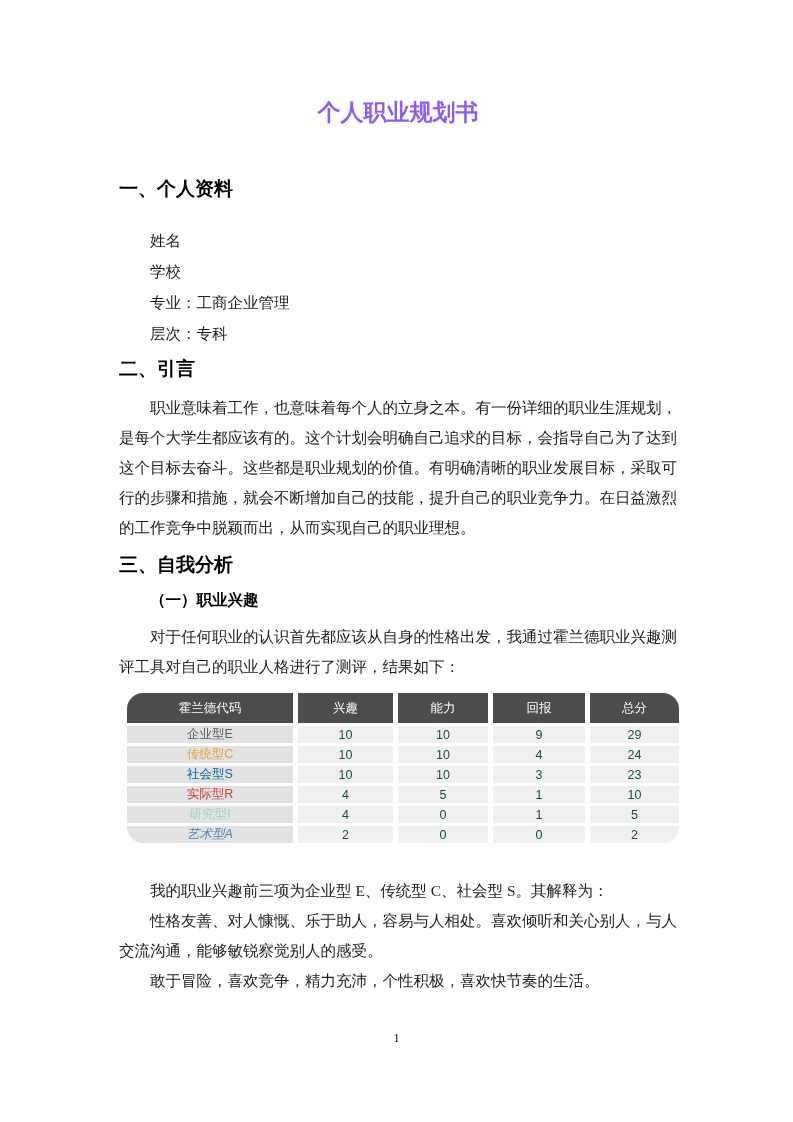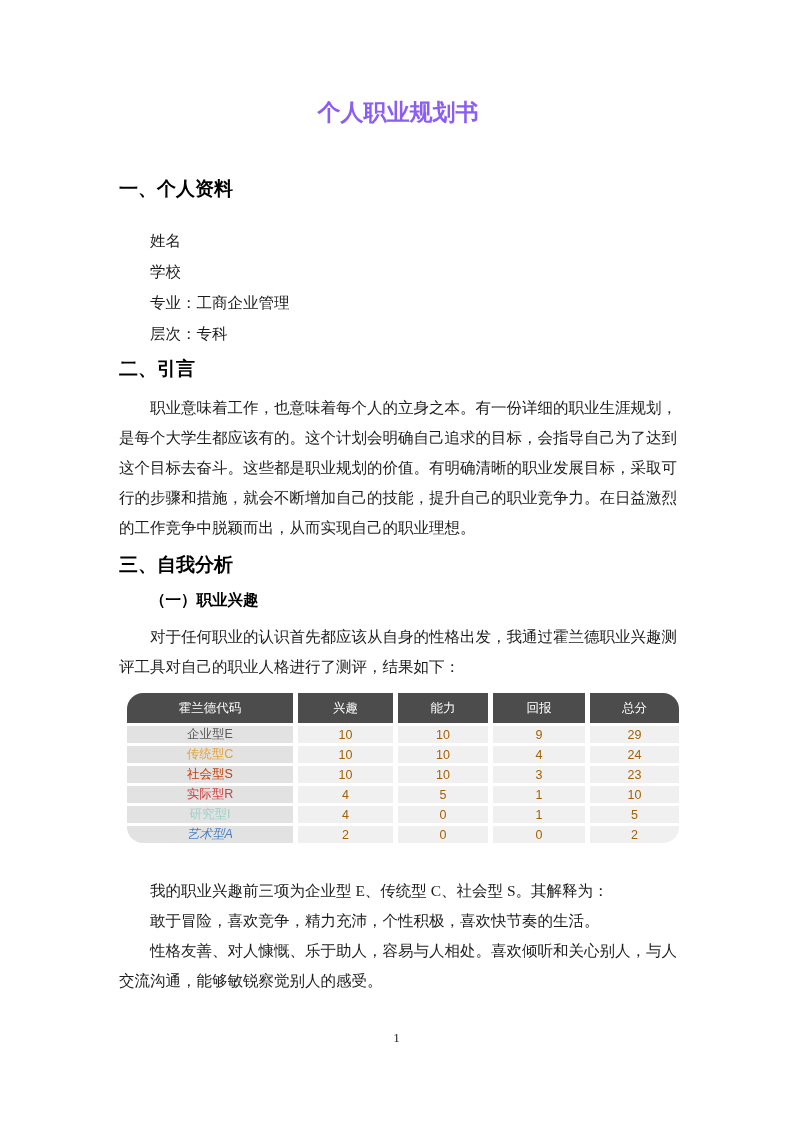--- a/index.html
+++ b/index.html
@@ -83,21 +83,21 @@
     padding: 0;
   }
   table.holland td {
     font-size: 12.5px;
     height: 15px;
     text-align: center;
     vertical-align: middle;
     padding: 0;
   }
   td.lblcell { background: #e2e2e2; }
-  td.valcell { background: #f0f0f0; color: #a16207; }
+  td.valcell { background: #f0f0f0; color: #14532d; }
   .corner-tl { border-top-left-radius: 16px; }
   .corner-tr { border-top-right-radius: 16px; }
   .corner-bl { border-bottom-left-radius: 16px; font-style: italic; }
   .corner-br { border-bottom-right-radius: 16px; }
 
   .result-block { margin-top: 30px; }
   .result-para {
     margin: 0;
     font-size: 15.5px;
     line-height: 30px;
@@ -165,21 +165,21 @@
             <td class="valcell">29</td>
           </tr>
           <tr>
             <td class="lblcell" style="color: rgb(227, 162, 55);">传统型C</td>
             <td class="valcell">10</td>
             <td class="valcell">10</td>
             <td class="valcell">4</td>
             <td class="valcell">24</td>
           </tr>
           <tr>
-            <td class="lblcell" style="color: #c2410c;">社会型S</td>
+            <td class="lblcell" style="color: #0369a1;">社会型S</td>
             <td class="valcell">10</td>
             <td class="valcell">10</td>
             <td class="valcell">3</td>
             <td class="valcell">23</td>
           </tr>
           <tr>
             <td class="lblcell" style="color: rgb(208, 64, 60);">实际型R</td>
             <td class="valcell">4</td>
             <td class="valcell">5</td>
             <td class="valcell">1</td>
@@ -198,20 +198,20 @@
             <td class="valcell">0</td>
             <td class="valcell">0</td>
             <td class="valcell corner-br">2</td>
           </tr>
         </tbody>
       </table>
     </div>
 
     <div class="result-block">
       <p class="result-para">我的职业兴趣前三项为企业型 E、传统型 C、社会型 S。其解释为：</p>
+      <p class="result-para">性格友善、对人慷慨、乐于助人，容易与人相处。喜欢倾听和关心别人，与人交流沟通，能够敏锐察觉别人的感受。</p>
       <p class="result-para">敢于冒险，喜欢竞争，精力充沛，个性积极，喜欢快节奏的生活。</p>
-      <p class="result-para">性格友善、对人慷慨、乐于助人，容易与人相处。喜欢倾听和关心别人，与人交流沟通，能够敏锐察觉别人的感受。</p>
     </div>
 
   </div>
 
   <div class="page-number">1</div>
 </div>
 
 </body></html>

